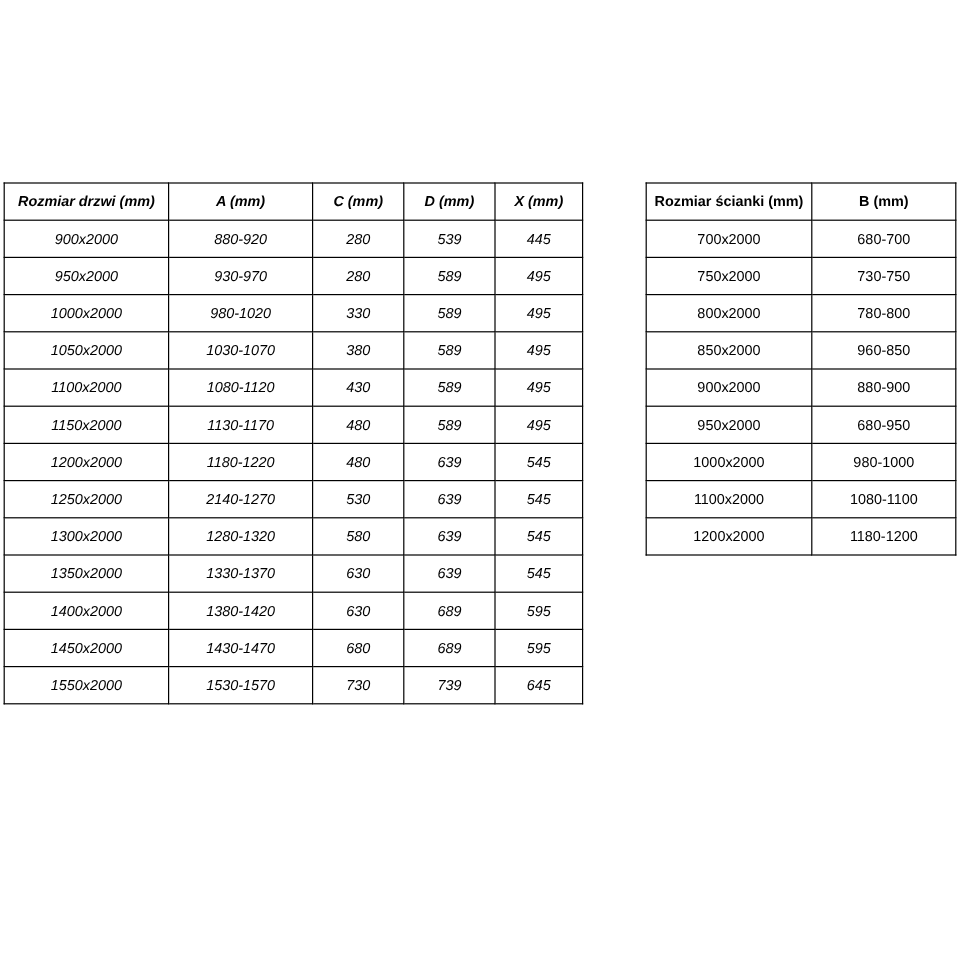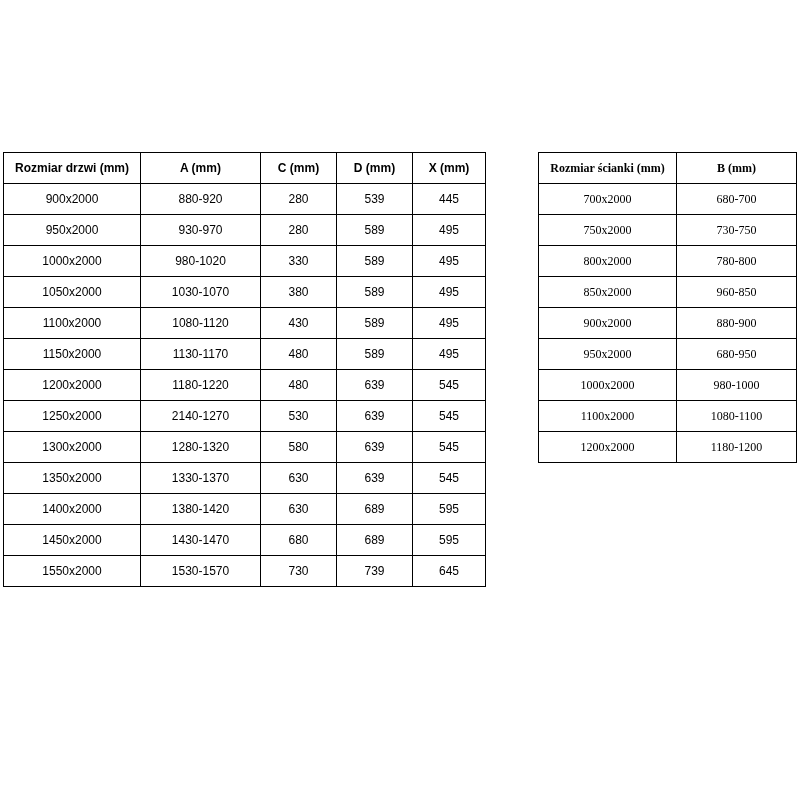--- a/index.html
+++ b/index.html
@@ -40,31 +40,31 @@
   table.spec-table th {
     font-weight: bold;
   }
   table.spec-table tr {
     height: 31px;
   }
   
   #doors-table {
     left: 3px;
     width: 482px;
+    font-style: italic;
   }
   #doors-table col.c1 { width: 137px; }
   #doors-table col.c2 { width: 120px; }
   #doors-table col.c3 { width: 76px; }
   #doors-table col.c4 { width: 76px; }
   #doors-table col.c5 { width: 73px; }
   
   #walls-table {
     left: 538px;
     width: 258px;
-    font-family: Liberation Serif, serif;
   }
   #walls-table col.c1 { width: 138px; }
   #walls-table col.c2 { width: 120px; }
 </style>
 </head>
 <body>
 
 <div class="canvas">
 
   <table id="doors-table" class="spec-table">

